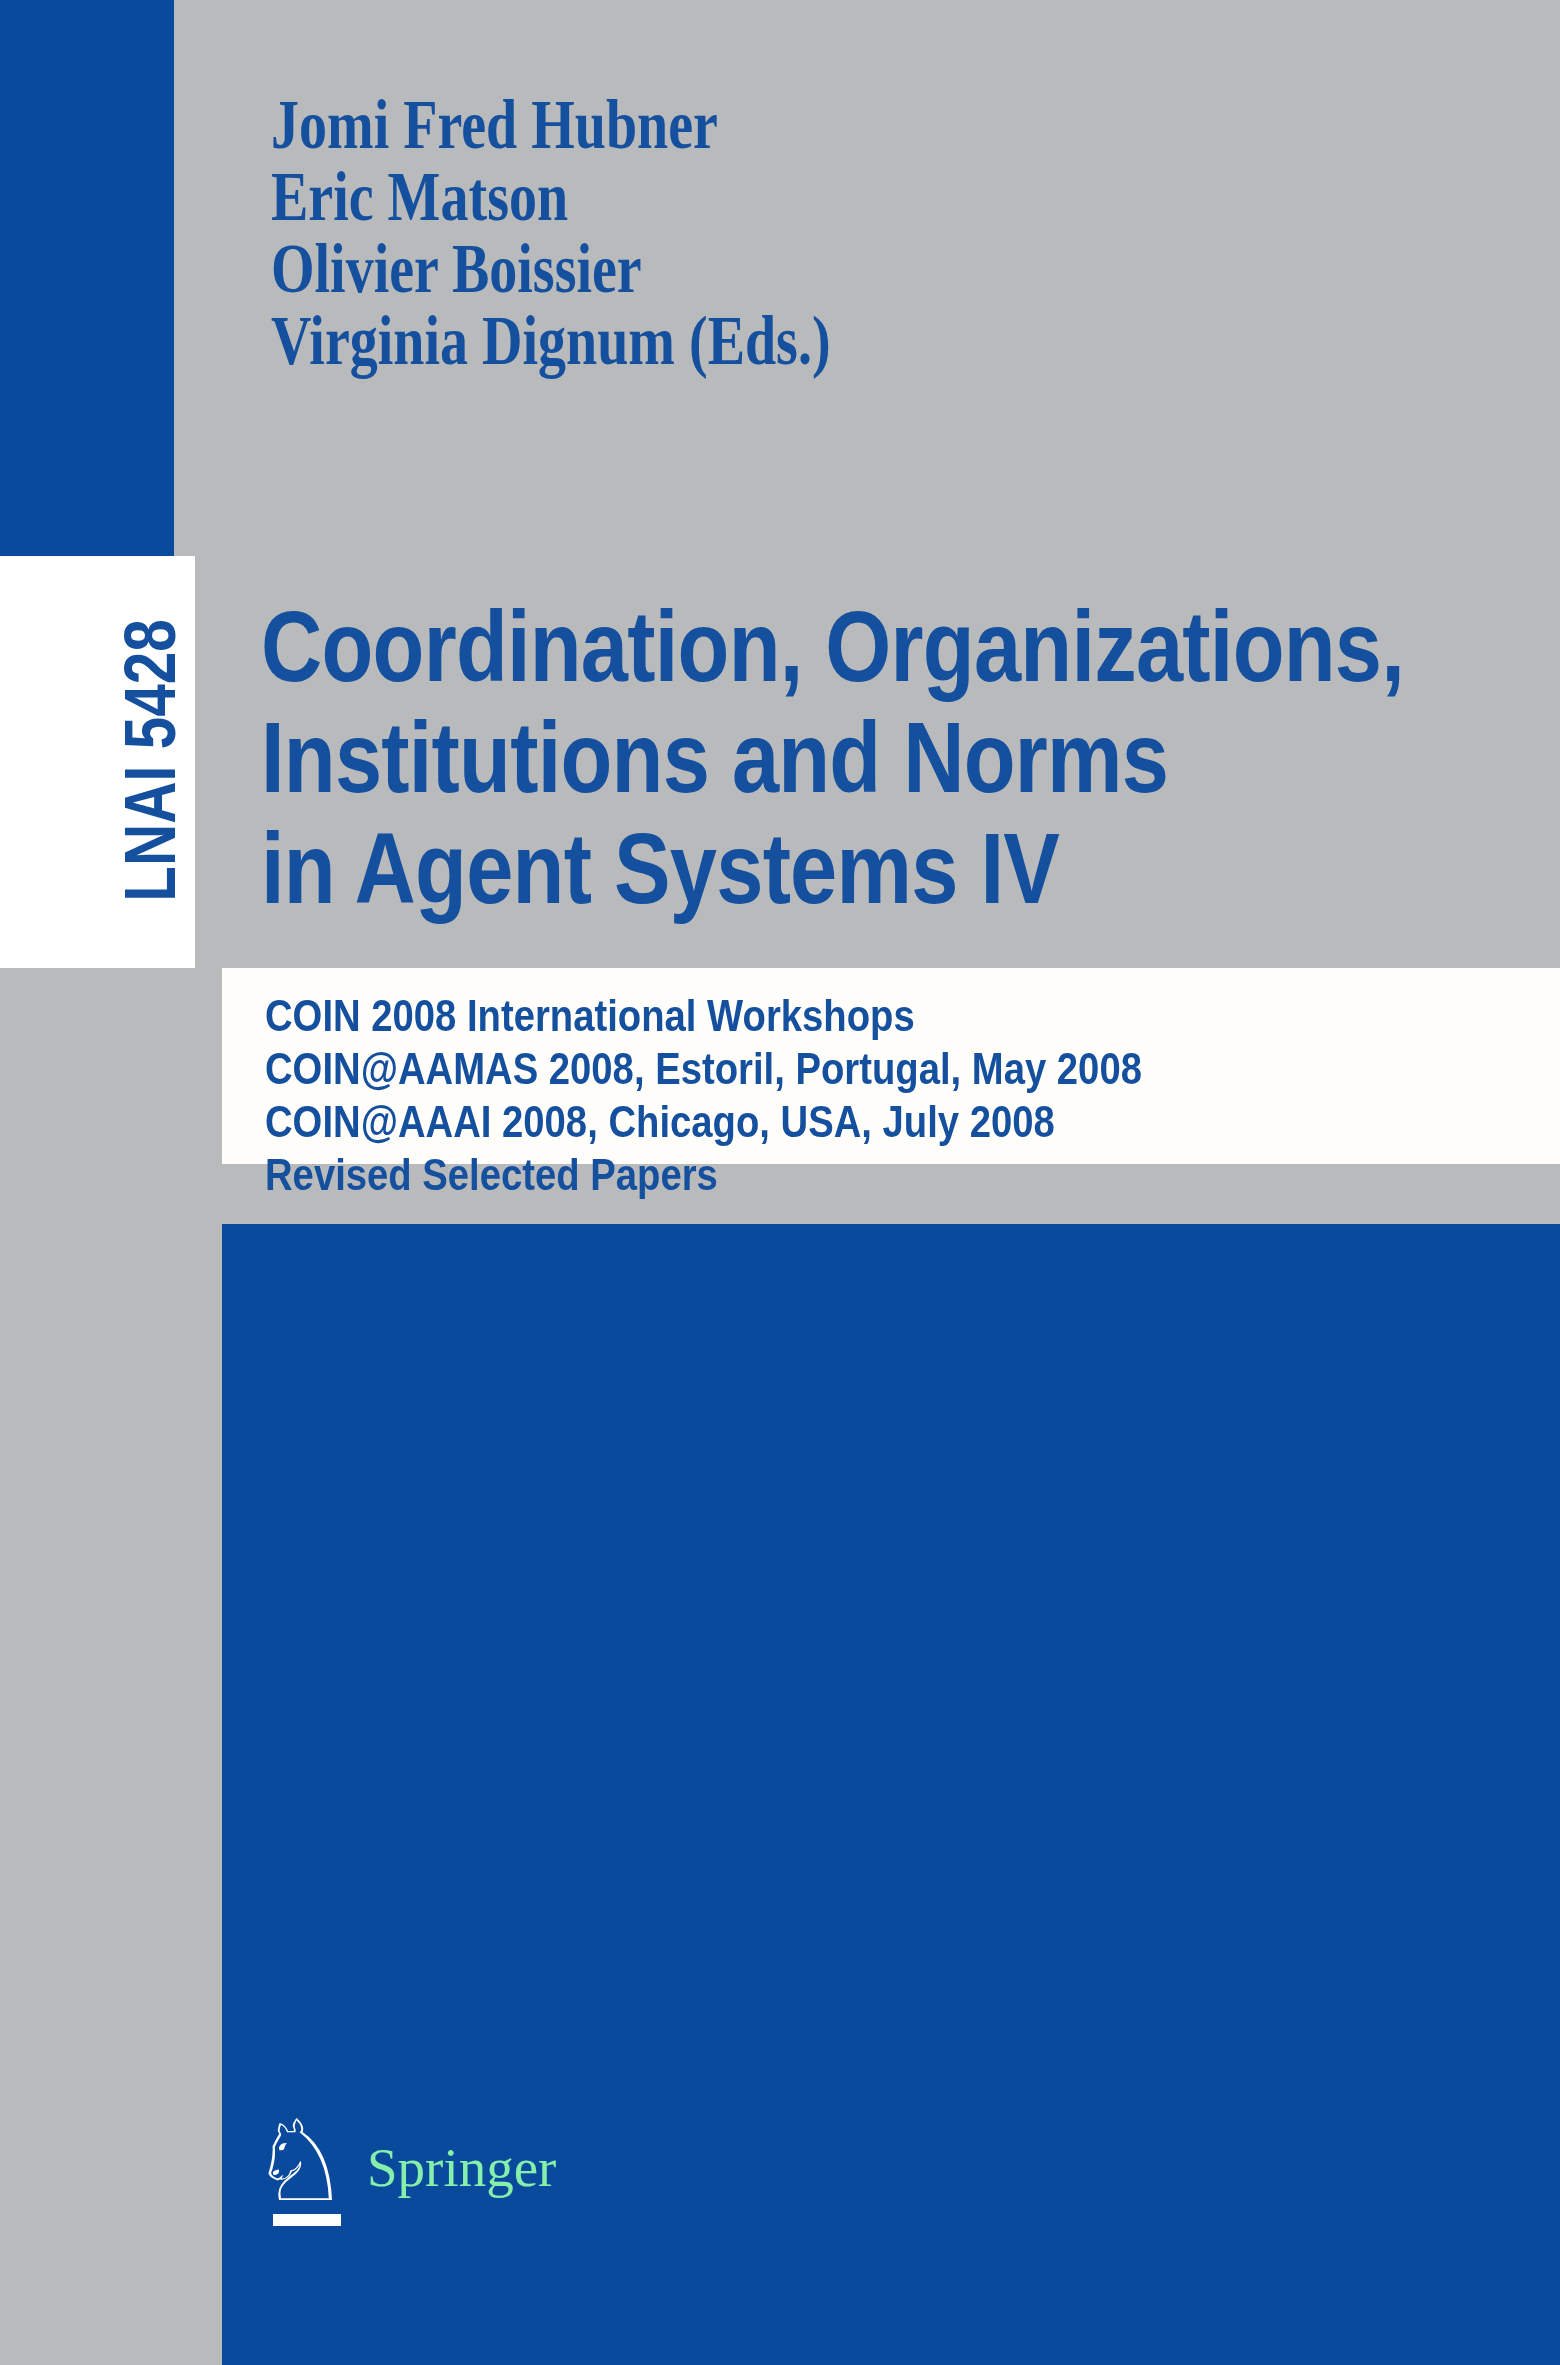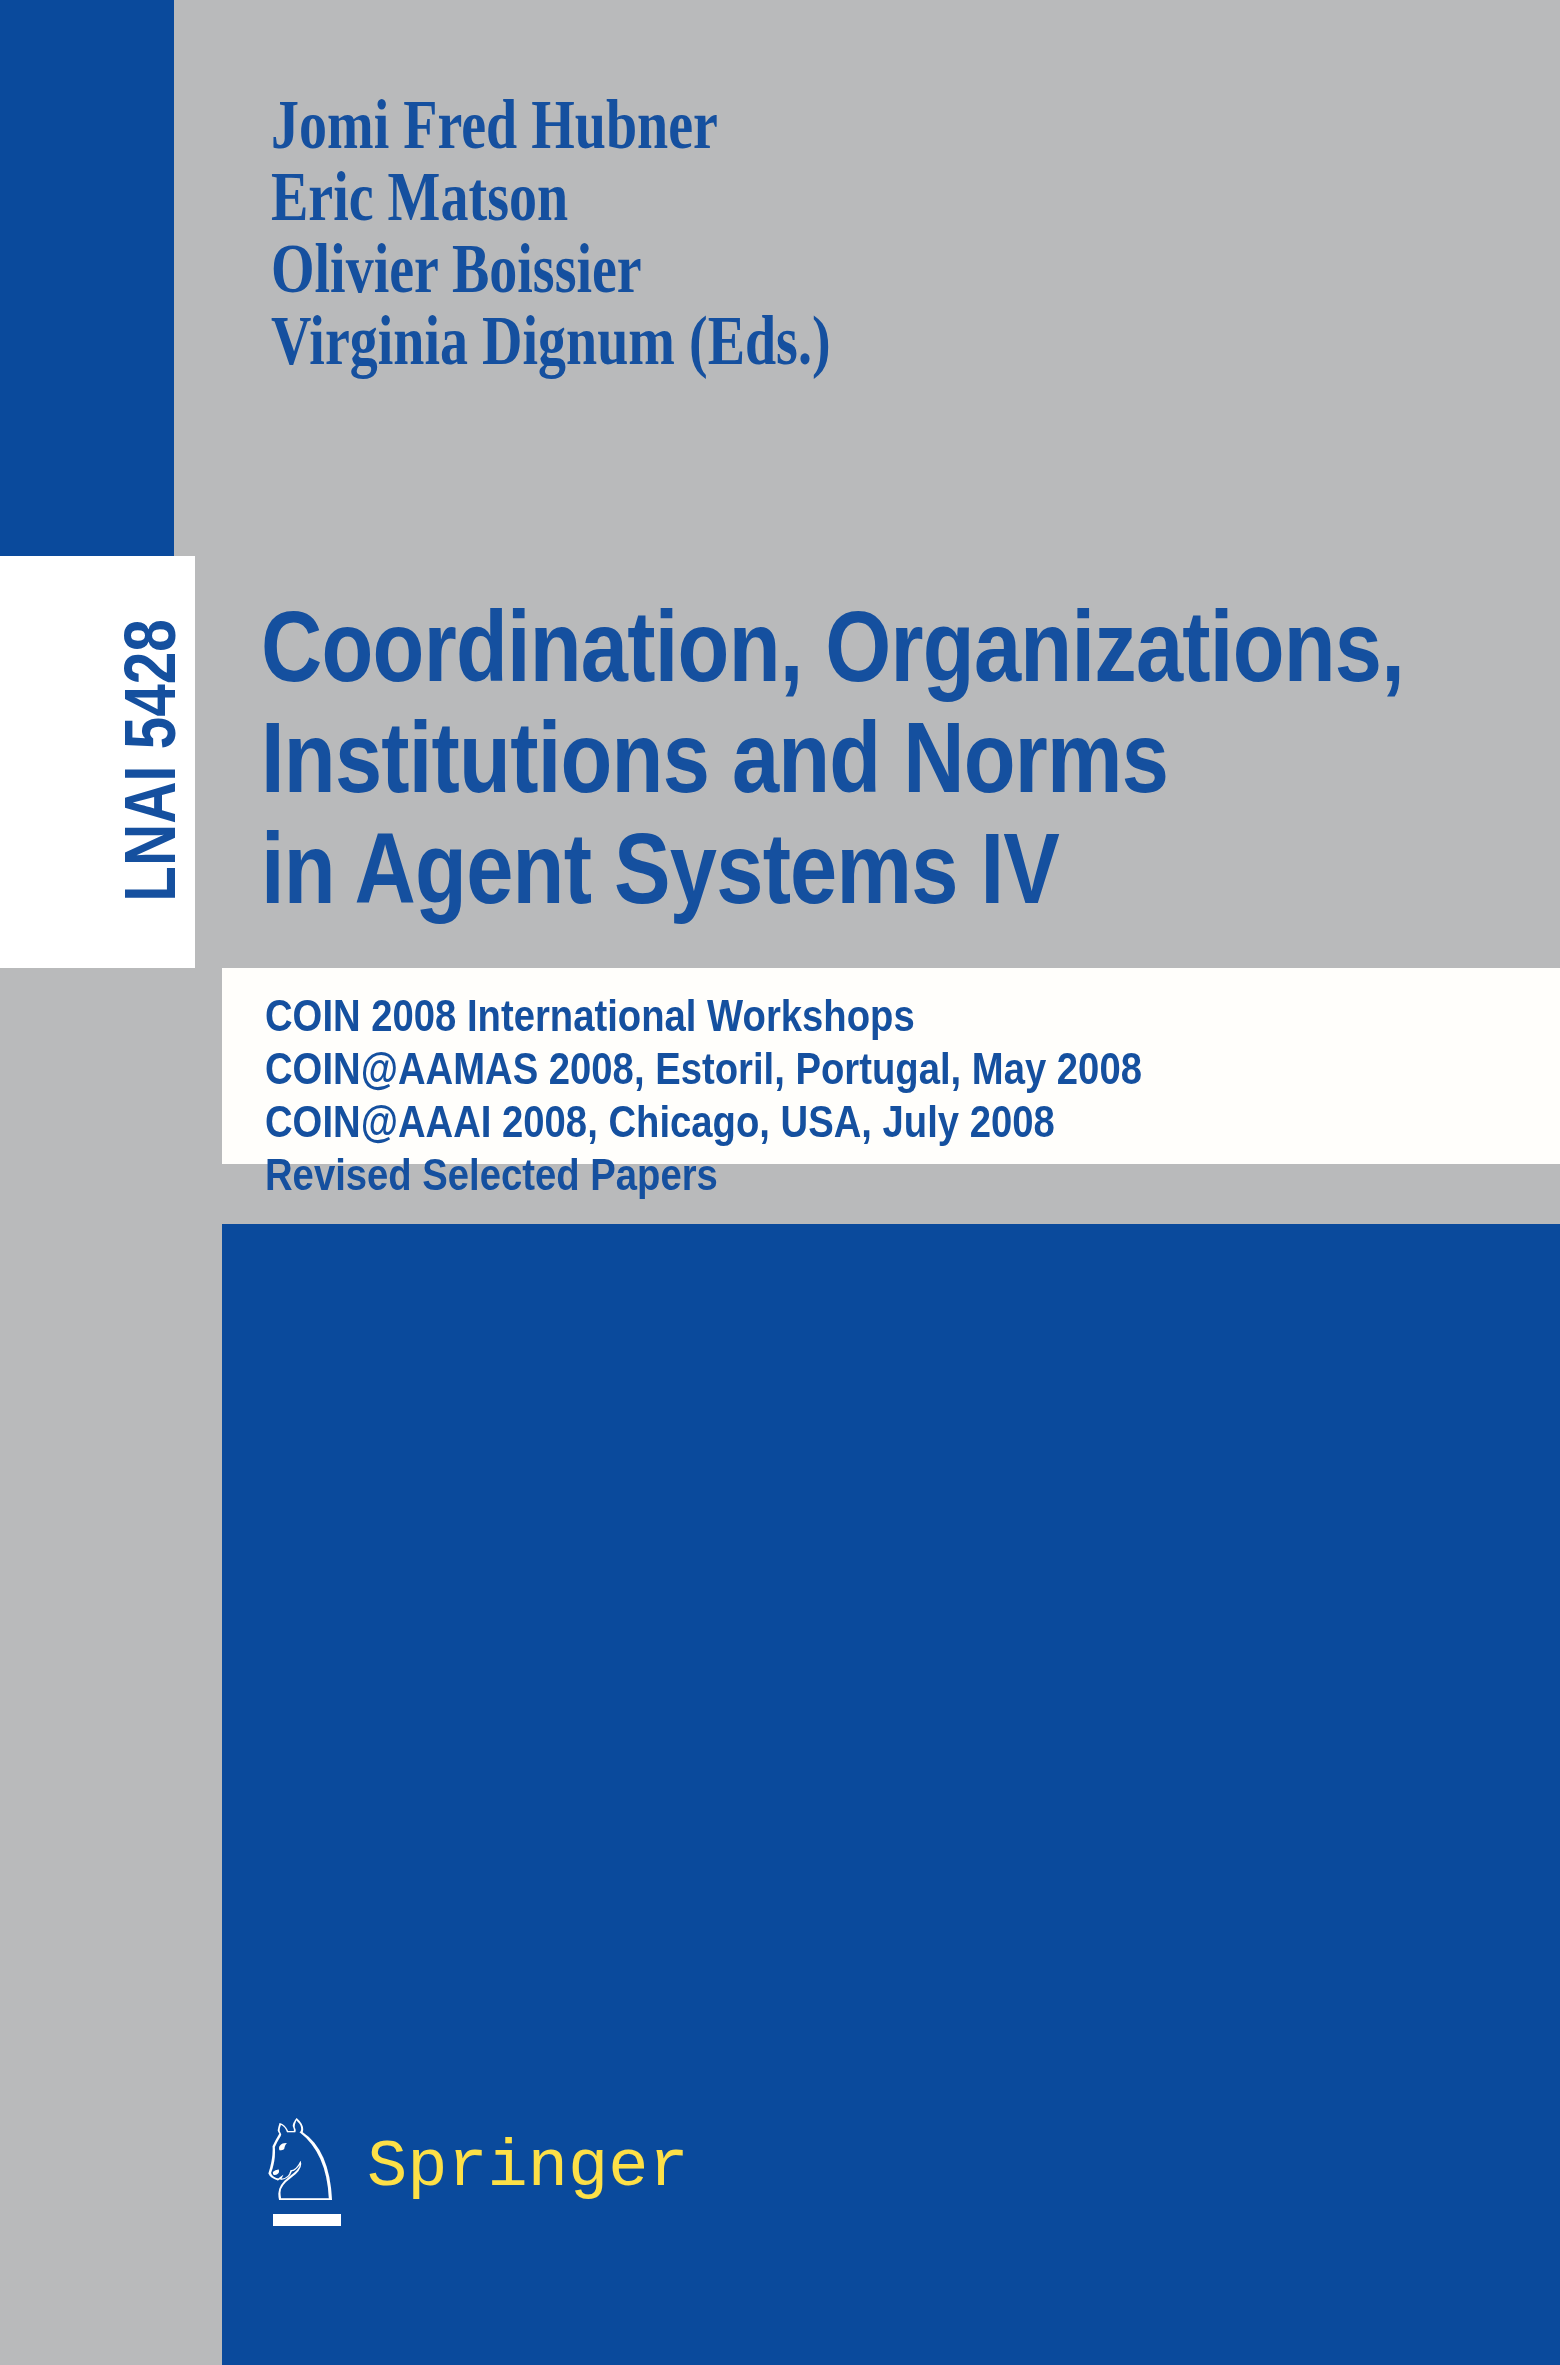--- a/index.html
+++ b/index.html
@@ -70,23 +70,23 @@
     font-family:"DejaVu Sans",sans-serif;
     font-size:112px;line-height:112px;
     color:#ffffff;
   }
   .knight-bar{
     position:absolute;left:51px;top:990px;width:68px;height:12px;
     background:#ffffff;
   }
   .publisher{
     position:absolute;left:145px;top:903px;
-    font-family:Liberation Mono, monospace;
-    font-size:67px;line-height:81px;
-    color:#fde047;
+    font-family:Liberation Serif, serif;
+    font-size:55px;line-height:81px;
+    color:#86efac;
     white-space:nowrap;
   }
 </style>
 </head>
 <body>
 
 <div class="cover">
 
   <div class="spine-stripe"></div>
 

